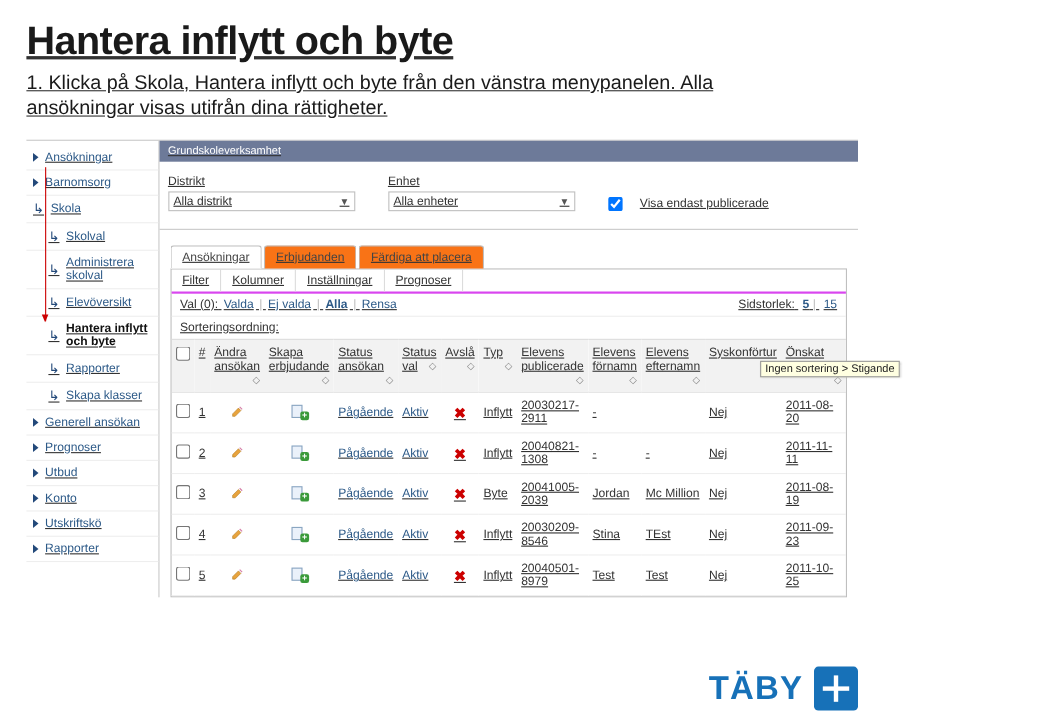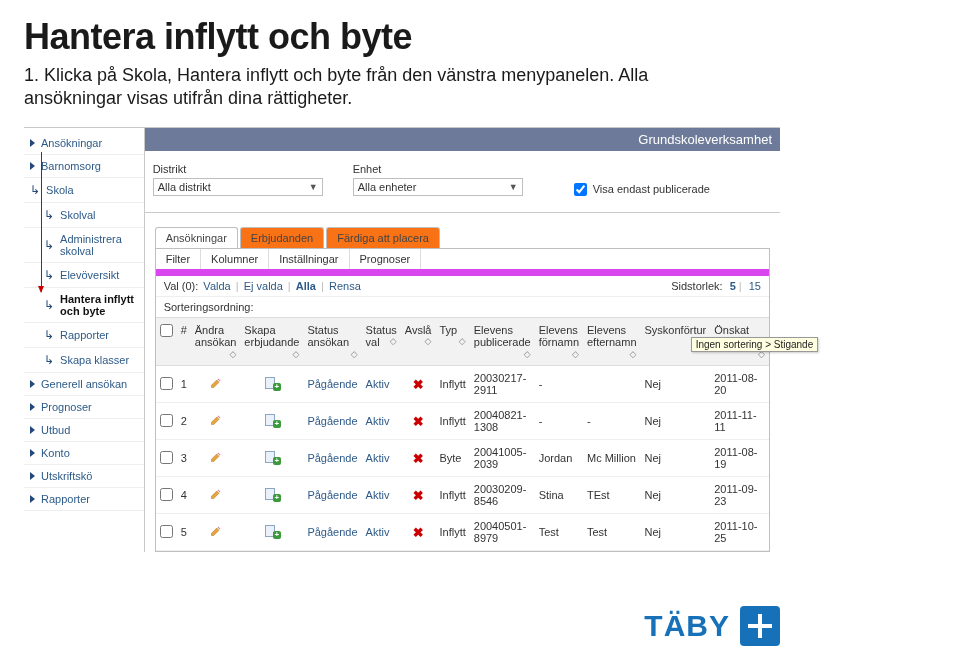--- a/index.html
+++ b/index.html
@@ -1,46 +1,46 @@
 <!DOCTYPE html>
 <html><head>
 <meta charset="utf-8">
 <style>
   * { box-sizing: border-box; margin: 0; padding: 0; }
   body { font-family: Verdana, Arial, sans-serif; font-size: 11px; color: #333; background: #fff; width: 960px; }
-  .slide { position: relative; width: 804px; height: 654px; padding: 16px 24px; }
+  .slide { position: relative; width: 804px; height: 654px; padding: 16px 24px; text-decoration: underline; }
   .title { font-size: 36px; font-weight: 800; letter-spacing: -0.5px; color:#1a1a1a; margin-bottom: 6px; font-family: Arial, sans-serif;}
   .subtitle { font-size: 18px; color:#1a1a1a; line-height: 1.3; margin-bottom: 16px; max-width: 820px; font-family: Arial, sans-serif;}
   .app { display: flex; border-top: 1px solid #c9c9c9; }
   
   .sidebar { width: 168px; border-right: 1px solid #c9c9c9; padding-top: 4px; font-size: 11px; color:#2d5a88;}
   .side-item { display: flex; align-items: center; padding: 5px 6px; border-bottom: 1px solid #eee; gap:6px; cursor:pointer;}
   .side-item .arrow { width:0;height:0;border-top:4px solid transparent;border-bottom:4px solid transparent;border-left:5px solid #23497a; flex:none;}
   .side-item .curve { font-size: 12px; color:#23497a; flex:none; }
   .side-item.indent { padding-left: 20px; }
   .side-item.bold span.lbl { font-weight: bold; color:#111; }
   .side-item .lbl { color:#2d5a88; }
   .red-line { position:absolute; left:41px; top:152px; width:1px; height:140px; background:#cc0000; }
   .red-line::after{content:""; position:absolute; bottom:-1px; left:-3px; width:0;height:0;border-left:3.5px solid transparent;border-right:3.5px solid transparent;border-top:7px solid #cc0000;}
   
   .main { flex:1; }
-  .bc { background:#6d7a99; color:#fff; font-size:13px; padding:4px 8px;text-align:right; }
+  .bc { background:#6d7a99; color:#fff; font-size:10px; padding:4px 8px; }
   .filters { display:flex; gap:30px; align-items:flex-end; padding:12px 8px 16px; border-bottom:1px solid #c9c9c9;}
   .fcol { display:flex; flex-direction:column; gap:3px; }
   .fcol label { font-size:11px; color:#333; }
   .sel { display:flex; align-items:center; justify-content:space-between; background:#fff; border:1px solid #bfbfbf; padding:2px 4px; width:170px; font-size:11px; color:#333; cursor:pointer;}
   .sel .tri { font-size:9px; color:#555; }
-  .chk { display:flex; gap:6px; font-size:11px;margin-left:21px; }
+  .chk { display:flex; gap:16px; font-size:11px; }
   .chk input { width:13px; height:13px; }
   
   .tabs { display:flex; gap:2px; padding:14px 10px 0; }
   .tab { border:1px solid #bfbfbf; border-bottom:none; background:#f97316; padding:4px 10px; font-size:11px; color:#444; border-radius:3px 3px 0 0; cursor:pointer;}
   .tab.active { background:#fff; font-weight:normal; }
   .sheet { border:1px solid #bfbfbf; margin:0 10px; padding:0; }
-  .toolbar { display:flex; border-bottom:7px solid #d946ef;}
+  .toolbar { display:flex; border-bottom:2px solid #d946ef;}
   .toolbar .tbtn { padding:4px 10px; border-right:1px solid #dcdcdc; font-size:11px; color:#333; cursor:pointer;}
   .toolbar .tbtn.first { border-left:none; }
   .valrow { display:flex; justify-content:space-between; align-items:center; padding:4px 8px; font-size:11px; border-bottom:1px solid #eee;text-align:right;}
   .valrow .links a { color:#2d5a88; text-decoration:none; margin:0 2px; cursor:pointer;}
   .valrow .links a.bold { font-weight:bold; }
   .valrow .page a{ color:#2d5a88; text-decoration:none; margin-left:4px; cursor:pointer;}
   .sortrow{ padding:4px 8px; font-size:11px; }
   
   table { width:100%; border-collapse:collapse; font-size:11px; }
   th { text-align:left; font-weight:normal; color:#333; padding:6px 4px; background:#f2f2f2; border-top:1px solid #dcdcdc; border-bottom:1px solid #dcdcdc; vertical-align:top; line-height:1.15; position:relative;}

